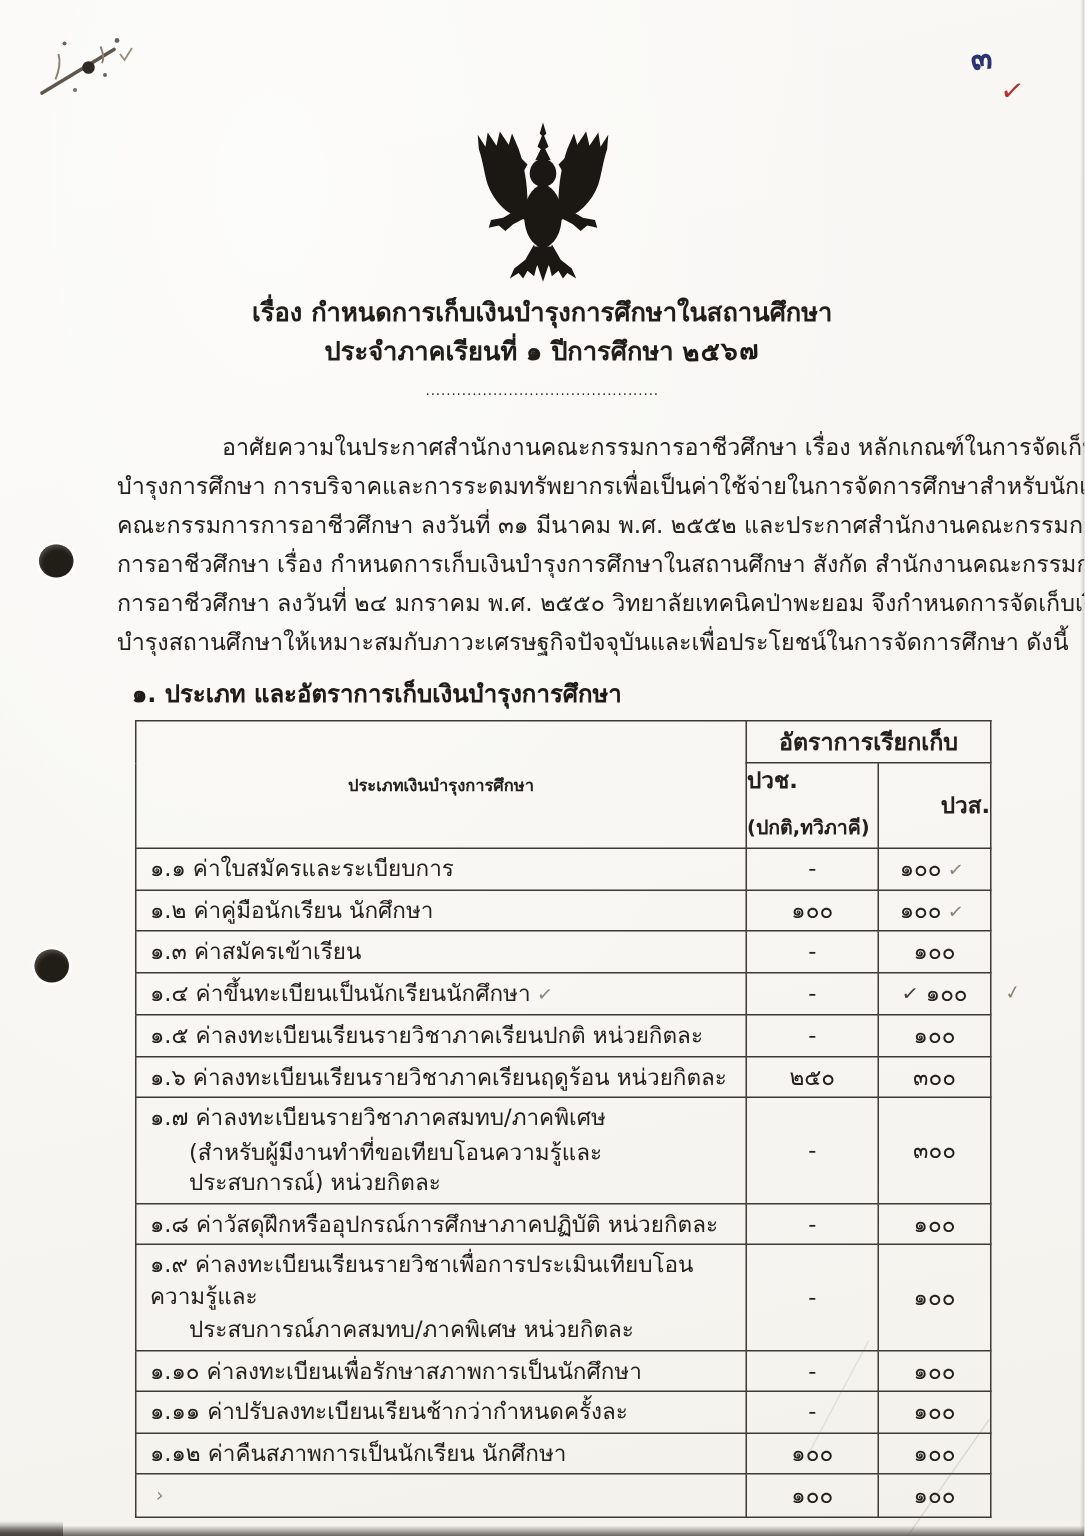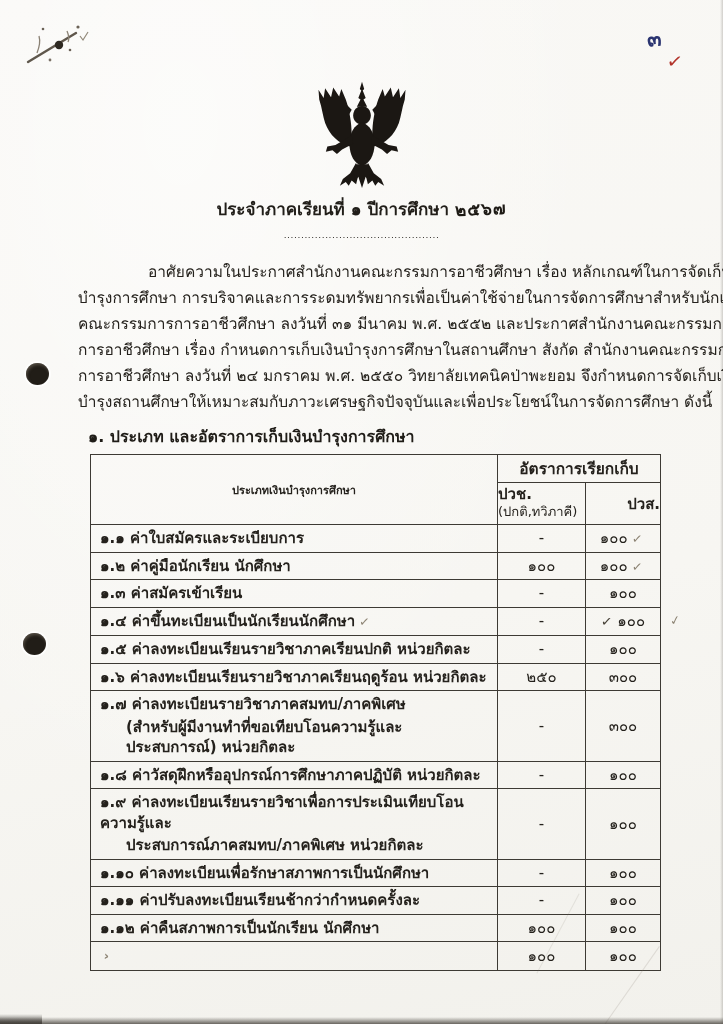--- a/index.html
+++ b/index.html
@@ -51,24 +51,24 @@
   .section-heading { margin:9px 15px 5px 88px; font-size:16px; font-weight:bold; color:#1f1c17; }
 
   
   .fee-table { margin-left:90px; width:570px; border-collapse:collapse; table-layout:fixed;
     font-size:15px; color:#24211c; }
   .fee-table td { border:1.6px solid #3d3a34; }
   .col-label { width:407px; } .col-pvc { width:88px; } .col-pvs { width:75px; }
   .h-label { text-align:center; font-weight:bold; font-size:11px; }
   .h-rate { text-align:center; font-weight:bold; height:28px; font-size:15.5px; }
   .h-pvc { text-align:left; font-weight:bold; padding:2px 0 3px; line-height:18px; }
-  .h-pvc .small { font-weight:normal; font-size:13px; }
+  .h-pvc .small { font-weight:bold; font-size:13px;margin-top:15px; }
   .h-pvs { text-align:right; font-weight:bold; }
   .c-label { padding:2px 6px 2px 9px; }
-  .lrow { line-height:20.5px; padding:1px 0;font-weight:bold; }
+  .lrow { line-height:20.5px; padding:1px 0; }
   .l2row { padding-left:26px; }
   .c-pvc, .c-pvs { text-align:center; }
   .c-pvs { position:relative; }
   .val { display:inline-block; }
   .mark { display:inline-block; font-size:12.5px; color:#8d8474; margin:0 4px;
     transform:rotate(6deg); }
   .mark.ink { color:#474137; font-size:13.5px; }
   .mark.before_pvs { margin:0 5px 0 0; }
   .mark.outside_right { position:absolute; right:-24px; top:50%;
     transform:translateY(-55%) rotate(-10deg); }
@@ -112,20 +112,21 @@
         <path d="M66,73 L44,86 L33,88 L31,95 L40,93 L46,98 L53,92 L68,84 Z"></path>
         <path d="M94,73 L116,86 L127,88 L129,95 L120,93 L114,98 L107,92 L92,84 Z"></path>
         <path d="M72,110 L64,124 L54,132 L50,141 L58,136 L62,141 L66,134 L72,139 L75,127 Z"></path>
         <path d="M88,110 L96,124 L106,132 L110,141 L102,136 L98,141 L94,134 L88,139 L85,127 Z"></path>
         <path d="M72,112 L66,127 L70,125 L69,136 L75,129 L80,144 L85,129 L91,136 L90,125 L94,127 L88,112 Z"></path>
       </g>
     </svg>
   </div>
 
   <div class="title-block">
+    <div class="title-line">เรื่อง กำหนดการเก็บเงินบำรุงการศึกษาในสถานศึกษา</div>
     <div class="title-line">
       <span>ประจำภาคเรียนที่ ๑ ปีการศึกษา</span>
       <span class="year">๒๕๖๗</span>
     </div>
     <div class="dots">.............................................</div>
   </div>
 
   <div class="para" id="para">
       <div class="para-line indent">อาศัยความในประกาศสำนักงานคณะกรรมการอาชีวศึกษา  เรื่อง  หลักเกณฑ์ในการจัดเก็บเงิน</div>
       <div class="para-line">บำรุงการศึกษา การบริจาคและการระดมทรัพยากรเพื่อเป็นค่าใช้จ่ายในการจัดการศึกษาสำหรับนักเรียน</div>

